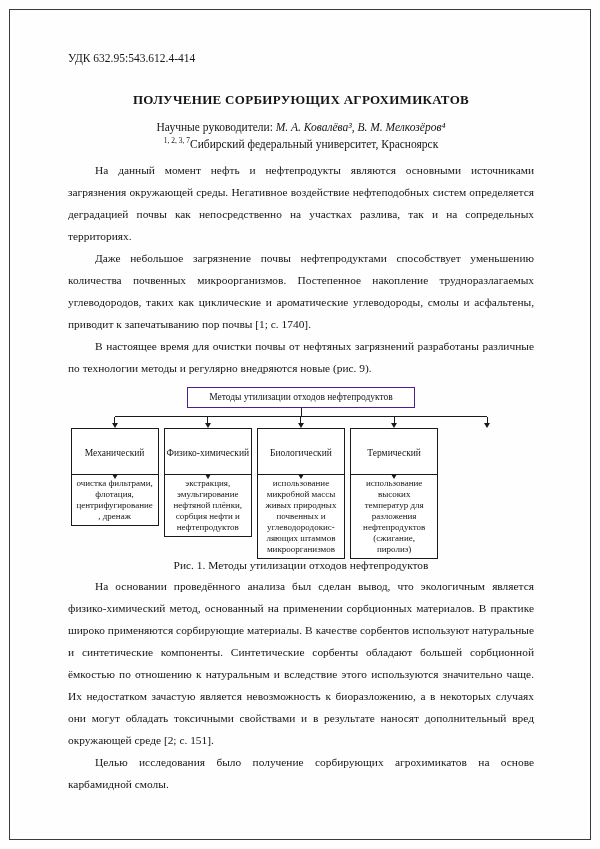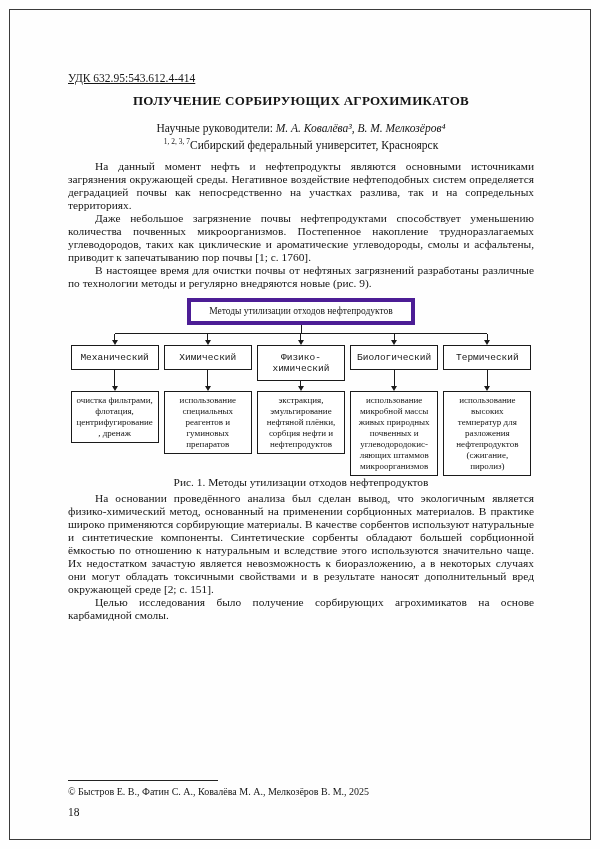--- a/index.html
+++ b/index.html
@@ -4,48 +4,48 @@
 <style>
   * { margin:0; padding:0; box-sizing:border-box; }
   html,body { background:#ffffff; }
   .page {
     position:relative; width:600px; height:849px; background:#fefefe;
     font-family:"Liberation Serif", serif; color:#151515; overflow:hidden;
   }
   .frame { position:absolute; top:9px; left:9px; right:9px; bottom:9px; border:1px solid #3a3a3a; }
   .content { position:absolute; left:68px; right:66px; top:0; }
 
-  .udc { margin-top:72px; font-size:11.5px;text-decoration:underline; }
-  .title { margin-top:9px; text-align:center; font-weight:bold; font-size:13px; letter-spacing:.3px; }
+  .udc { margin-top:52px; font-size:11.5px; }
+  .title { margin-top:28px; text-align:center; font-weight:bold; font-size:13px; letter-spacing:.3px; }
   .authors { margin-top:21px; text-align:center; font-style:italic; font-size:11.5px; }
   .supervisors { margin-top:13px; text-align:center; font-size:11.5px; }
   .supervisors .names { font-style:italic;text-align:right; }
   .affiliation { margin-top:3px; text-align:center; font-size:11.5px; }
   .sup { vertical-align:super; font-size:7.5px; }
 
-  p.body { font-size:11.4px; line-height:13px; text-align:justify; text-indent:27px; }
+  p.body { font-size:11.4px; line-height:22px; text-align:justify; text-indent:27px; }
   .p-first { margin-top:9px; }
 
   
   .diagram { margin-top:8px; }
-  .root-box { width:228px; margin:0 auto; border:4px solid #4c1d95; text-align:center;
+  .root-box { width:228px; margin:0 auto; border:1px solid #4c1d95; text-align:center;
               font-size:9.5px; line-height:11px; padding:4px 2px; background:#fff; }
   .stem { width:1px; height:8px; background:#1a1a1a; margin:0 auto; }
   .hline { height:1px; background:#1a1a1a; margin:0 10%; }
   .drops { display:flex; height:11px; }
   .drop { width:20%; position:relative; }
   .vline { position:absolute; top:0; bottom:4px; left:calc(50% - .5px); width:1px; background:#1a1a1a; }
   .arrowhead { position:absolute; bottom:0; left:50%; transform:translateX(-50%);
                width:0; height:0; border-left:3px solid transparent;
                border-right:3px solid transparent; border-top:5px solid #1a1a1a; }
   .cols { display:flex; }
   .col { width:20%; display:flex; flex-direction:column; align-items:center; }
   .method-zone { height:46px; width:100%; display:flex; flex-direction:column; align-items:center; }
   .method-box { width:88px; border:1px solid #1a1a1a; text-align:center; font-size:9.5px;
-                line-height:11px; padding:6px 1px; background:#fff;font-family:Liberation Mono, monospace; }
+                line-height:11px; padding:19px 1px; background:#fff; }
   .v-arrow { flex:1; width:100%; position:relative; }
   .desc-box { width:88px; border:1px solid #1a1a1a; text-align:center; font-size:9px;
               line-height:11px; padding:3px 4px; background:#fff; overflow-wrap:break-word; }
 
   .caption { text-align:center; font-size:11.4px; }
   .after-fig { margin-top:4px; }
 
   .footer { position:absolute; left:68px; right:66px; top:780px; }
   .rule { width:150px; border-top:1px solid #222; margin-bottom:5px; }
   .copyright { font-size:10px; }
@@ -62,21 +62,21 @@
     <div class="udc">УДК 632.95:543.612.4-414</div>
 
     <div class="title">ПОЛУЧЕНИЕ СОРБИРУЮЩИХ АГРОХИМИКАТОВ</div>
 
 
     <div class="supervisors"><span>Научные руководители: </span><span class="names">М. А. Ковалёва³, В. М. Мелкозёров⁴</span></div>
 
     <div class="affiliation"><span class="sup">1, 2, 3, 7</span><span>Сибирский федеральный университет, Красноярск</span></div>
 
     <p class="body p-first">На данный момент нефть и нефтепродукты являются основными источниками загрязнения окружающей среды. Негативное воздействие нефтеподобных систем определяется деградацией почвы как непосредственно на участках разлива, так и на сопредельных территориях.</p>
-    <p class="body">Даже небольшое загрязнение почвы нефтепродуктами способствует уменьшению количества почвенных микроорганизмов. Постепенное накопление трудноразлагаемых углеводородов, таких как циклические и ароматические углеводороды, смолы и асфальтены, приводит к запечатыванию пор почвы [1; с. 1760].</p>
+    <p class="body">Даже небольшое загрязнение почвы нефтепродуктами способствует уменьшению количества почвенных микроорганизмов. Постепенное накопление трудноразлагаемых углеводородов, таких как циклические и ароматические углеводороды, смолы и асфальтены, приводит к запечатыванию пор почвы [1; с. 1740].</p>
     <p class="body">В настоящее время для очистки почвы от нефтяных загрязнений разработаны различные по технологии методы и регулярно внедряются новые (рис. 9).</p>
 
     <div class="diagram">
       <div class="root-box">Методы утилизации отходов нефтепродуктов</div>
       <div class="stem"></div>
       <div class="hline"></div>
       <div class="drops">
         <div class="drop">
             <div class="vline"></div>
             <div class="arrowhead"></div>
@@ -104,30 +104,20 @@
           <div class="method-zone">
             <div class="method-box">Механический</div>
             <div class="v-arrow">
                 <div class="vline"></div>
                 <div class="arrowhead"></div>
               </div>
           </div>
           <div class="desc-box">очистка фильтрами, флотация, центрифугирование, дренаж</div>
         </div>
 
-        <div class="col">
-          <div class="method-zone">
-            <div class="method-box">Химический</div>
-            <div class="v-arrow">
-                <div class="vline"></div>
-                <div class="arrowhead"></div>
-              </div>
-          </div>
-          <div class="desc-box">использование специальных реагентов и гуминовых препаратов</div>
-        </div>
 
         <div class="col">
           <div class="method-zone">
             <div class="method-box">Физико-химический</div>
             <div class="v-arrow">
                 <div class="vline"></div>
                 <div class="arrowhead"></div>
               </div>
           </div>
           <div class="desc-box">экстракция, эмульгирование нефтяной плёнки, сорбция нефти и нефтепродуктов</div>
@@ -158,18 +148,13 @@
       </div>
     </div>
 
     <div class="caption">Рис. 1. Методы утилизации отходов нефтепродуктов</div>
 
     <p class="body after-fig">На основании проведённого анализа был сделан вывод, что экологичным является физико-химический метод, основанный на применении сорбционных материалов. В практике широко применяются сорбирующие материалы. В качестве сорбентов используют натуральные и синтетические компоненты. Синтетические сорбенты обладают большей сорбционной ёмкостью по отношению к натуральным и вследствие этого используются значительно чаще. Их недостатком зачастую является невозможность к биоразложению, а в некоторых случаях они могут обладать токсичными свойствами и в результате наносят дополнительный вред окружающей среде [2; с. 151].</p>
     <p class="body">Целью исследования было получение сорбирующих агрохимикатов на основе карбамидной смолы.</p>
 
   </div>
 
-  <div class="footer">
-    <div class="rule"></div>
-    <div class="copyright">© Быстров Е. В., Фатин С. А., Ковалёва М. А., Мелкозёров В. М., 2025</div>
-    <div class="pagenum">18</div>
-  </div>
 </div>
 
 </body></html>

